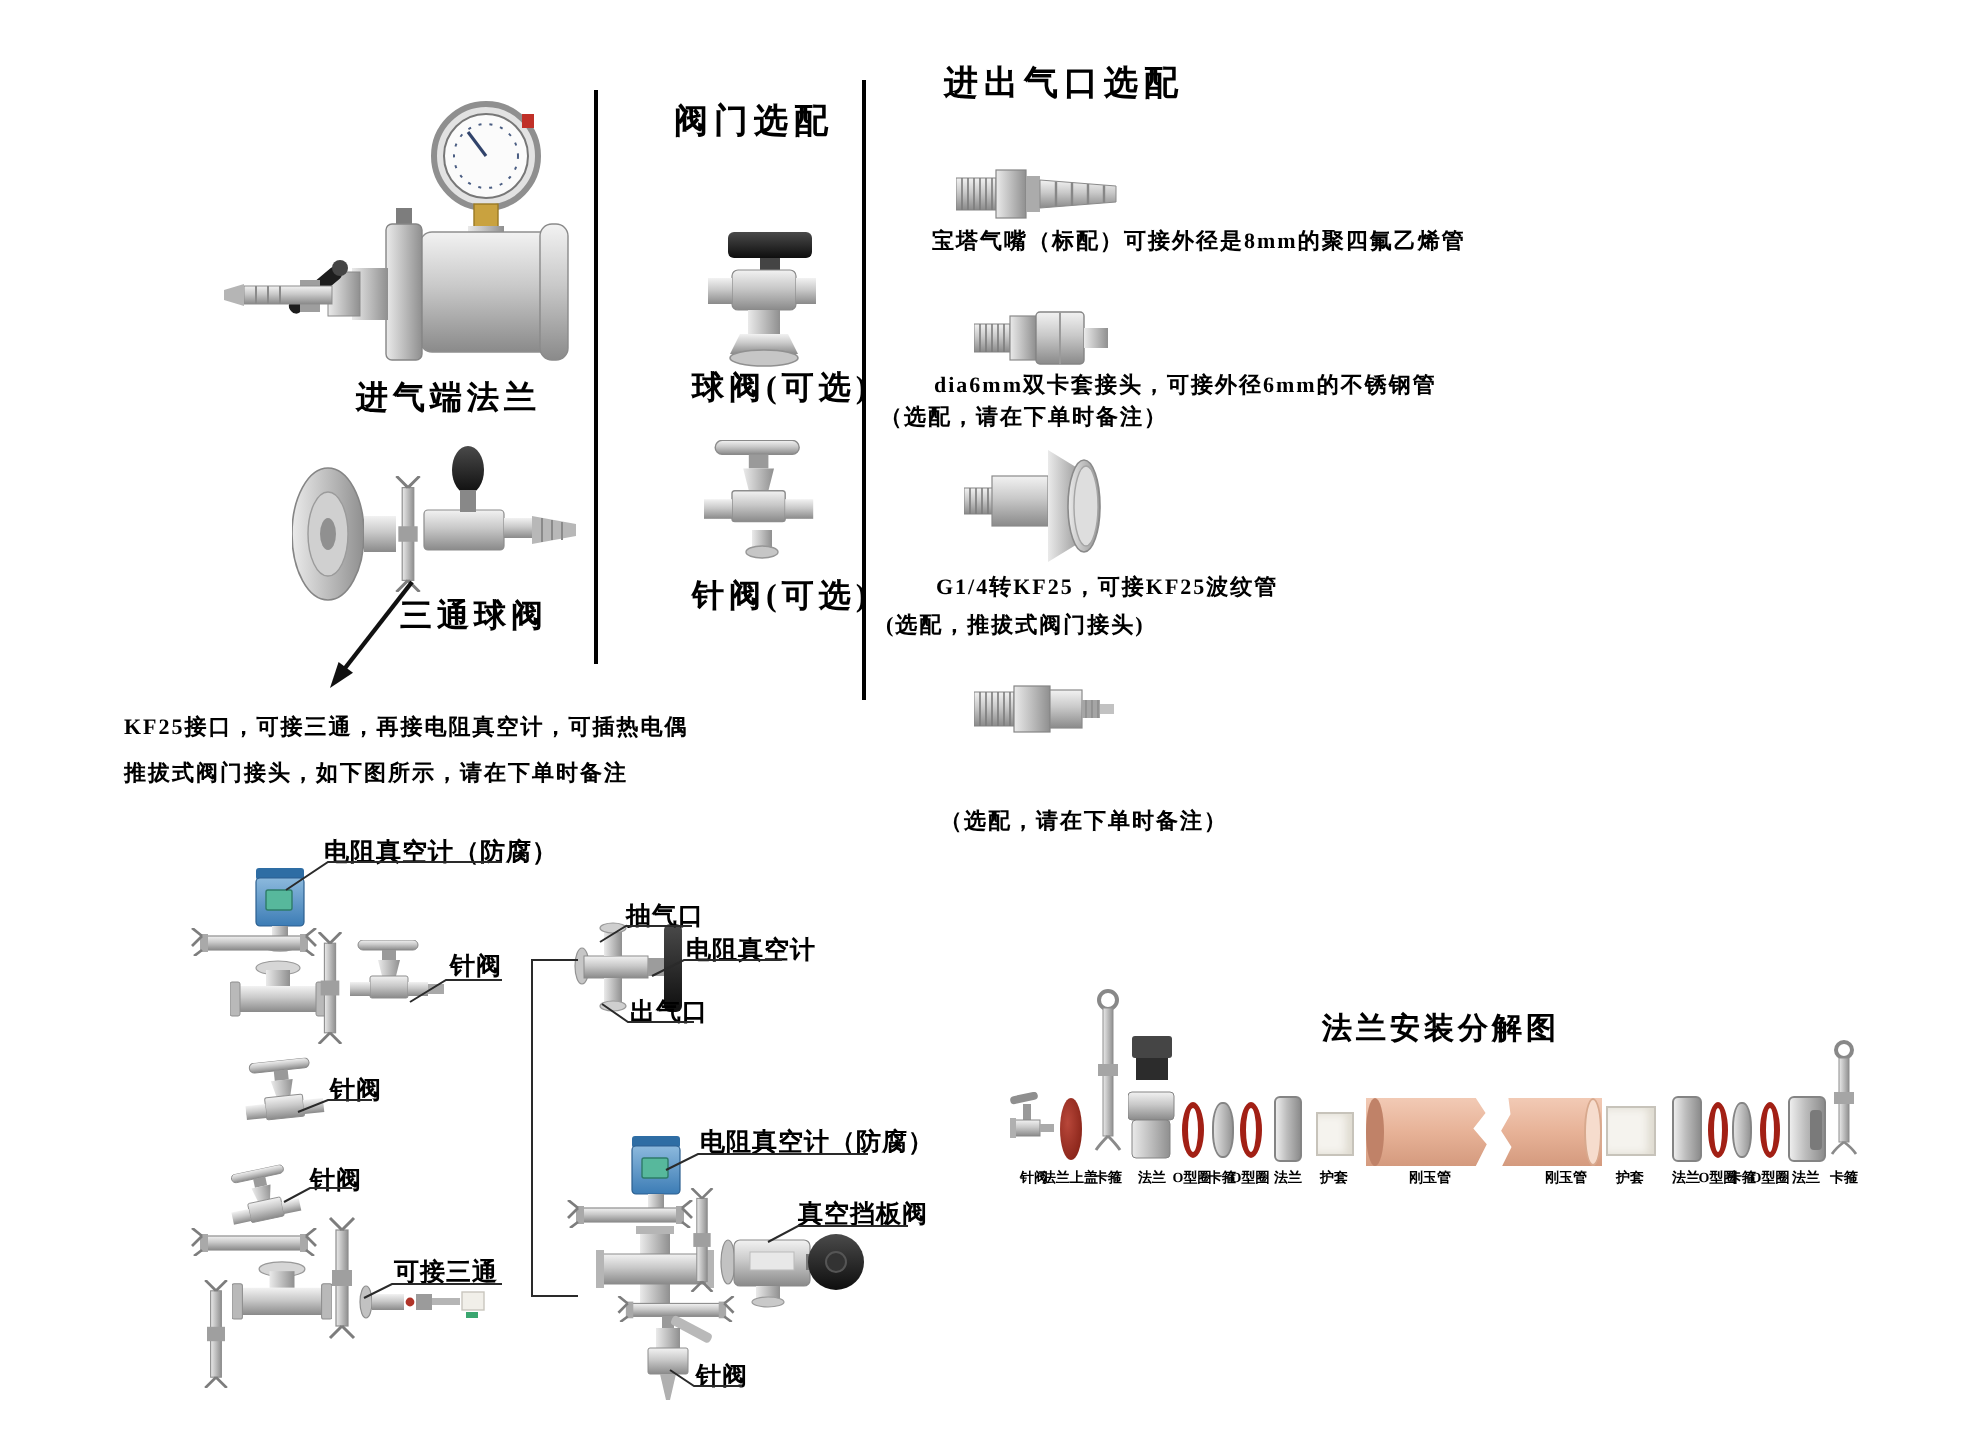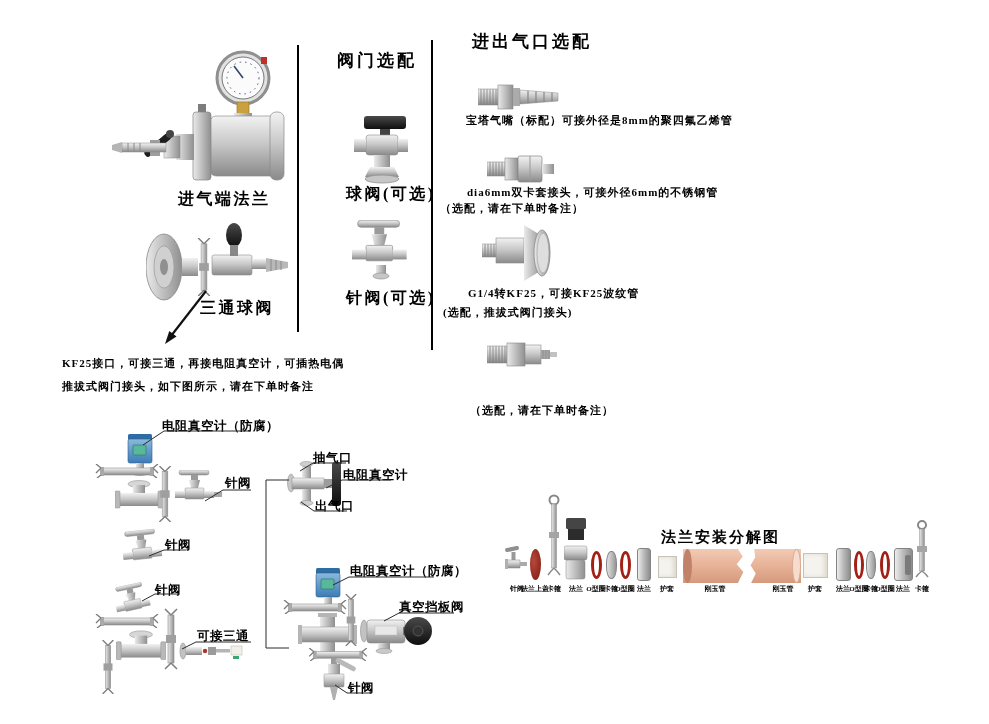--- a/index.html
+++ b/index.html
@@ -283,21 +283,21 @@
       <polygon points="50,239 58,239 55,252 53,252" fill="#b0b0b0"></polygon>
     </svg>
   </div>
   <div class="lbl t12" style="left:313px;top:450px">抽气口</div>
   <div class="lbl t12" style="left:343px;top:467px">电阻真空计</div>
   <div class="lbl t12" style="left:315px;top:498px">出气口</div>
   <div class="lbl t12" style="left:350px;top:563px">电阻真空计（防腐）</div>
   <div class="lbl t12" style="left:399px;top:599px">真空挡板阀</div>
   <div class="lbl t12" style="left:348px;top:680px">针阀</div>
 
-  <div class="lbl" style="left:661px;top:528px;font-size:15px;font-weight:700;letter-spacing:2px">法兰安装分解图</div>
+  <div class="lbl" style="left:661px;top:505px;font-size:15px;font-weight:700;letter-spacing:2px">法兰安装分解图</div>
 
   <div class="abs" style="left:500px;top:488px;width:489px;height:110px">
 
     <div class="abs" style="left:5px;top:58px">
       <svg width="24" height="28" viewBox="0 0 24 28">
         <rect x="0" y="1" width="14" height="4" rx="2" fill="#8f8f8f" transform="rotate(-12 7 3)"></rect>
         <rect x="6.5" y="6" width="4" height="8" fill="#999"></rect>
         <rect x="2" y="14" width="13" height="8" fill="url(#gmh)" stroke="#888" stroke-width="0.5"></rect>
         <rect x="15" y="16" width="7" height="4" fill="#aaa"></rect>
         <rect x="0" y="13" width="3" height="10" fill="#b0b0b0"></rect>

